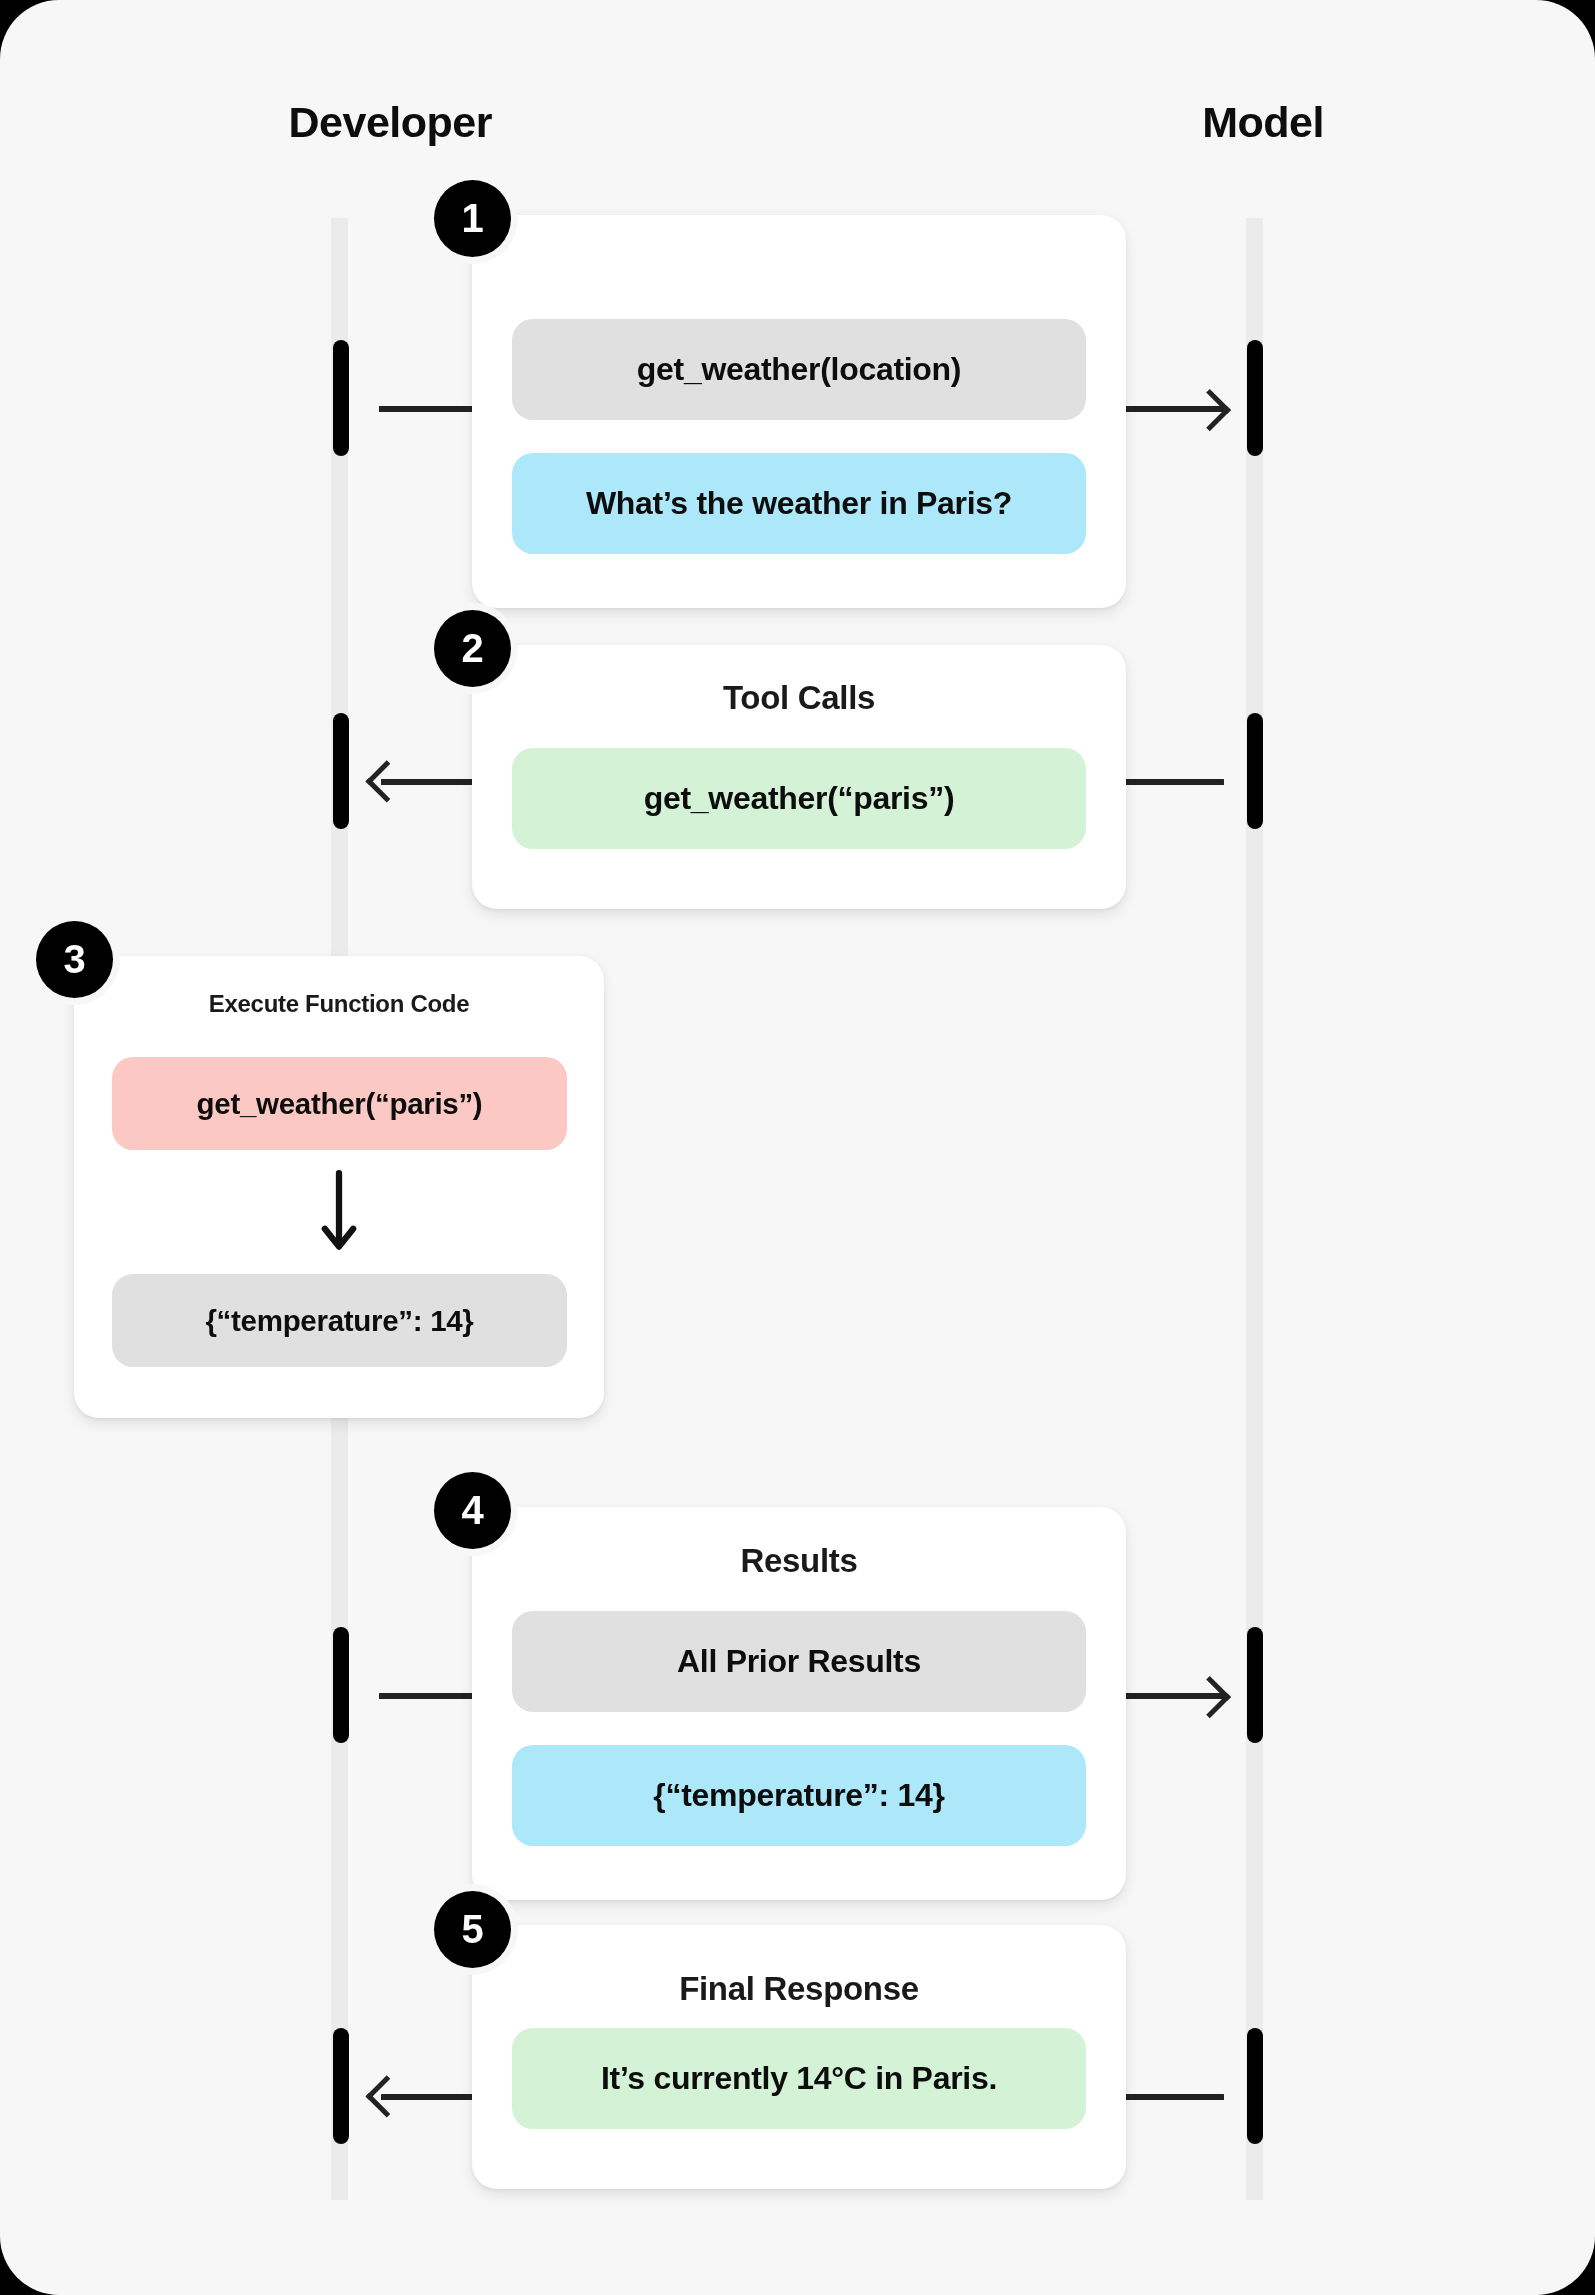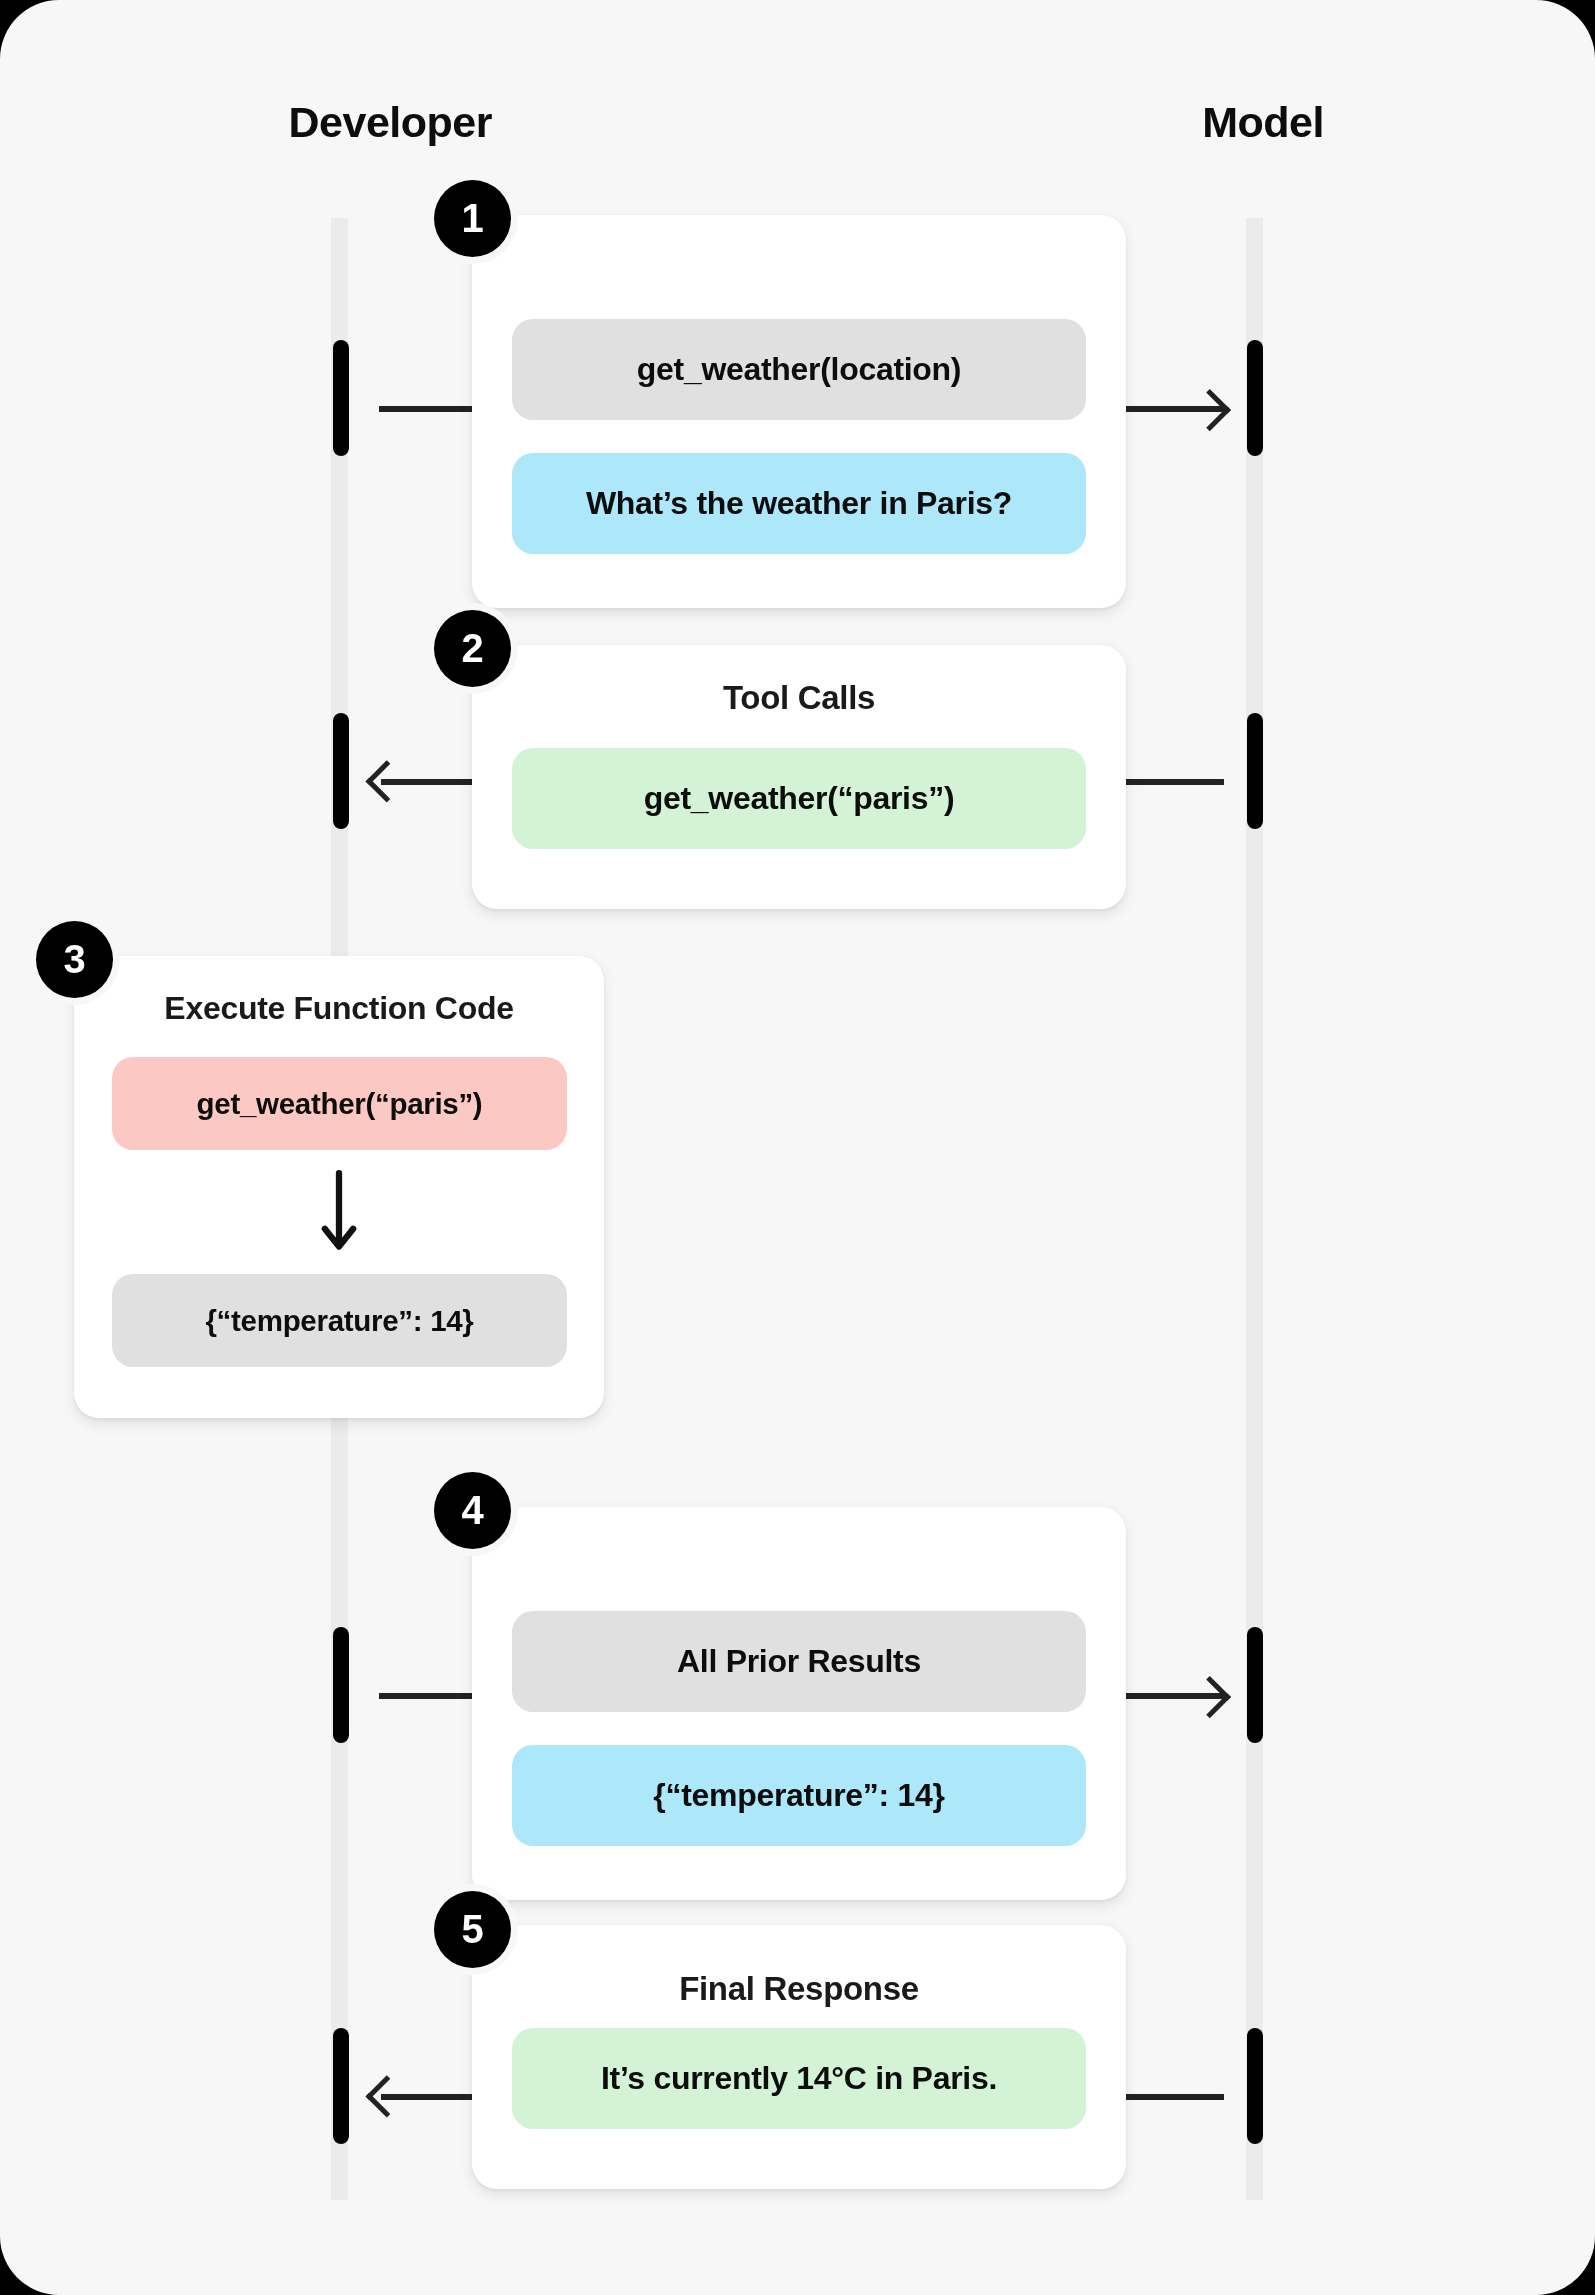--- a/index.html
+++ b/index.html
@@ -126,21 +126,21 @@
   #badge-1 { left: 434px; top: 180px; }
 
   
   #card-2 { left: 472px; top: 645px; width: 654px; height: 264px; }
   #card-2 .card-title { position: absolute; left: 0; top: 34px; width: 100%; }
   #card-2 .p1 { position: absolute; left: 40px; top: 103px; width: 574px; height: 101px; }
   #badge-2 { left: 434px; top: 610px; }
 
   
   #card-3 { left: 74px; top: 956px; width: 530px; height: 462px; }
-  #card-3 .card-title { position: absolute; left: 0; top: 34px; width: 100%; font-size: 32px; }
+  #card-3 .card-title { position: absolute; left: 0; top: 34px; width: 100%; font-size: 24px; }
   #card-3 .p1 { position: absolute; left: 38px; top: 101px; width: 455px; height: 93px; font-size: 29.5px; }
   #card-3 .p2 { position: absolute; left: 38px; top: 318px; width: 455px; height: 93px; font-size: 29.5px; }
   #card-3 .downarrow {
     position: absolute;
     left: 50%;
     top: 214px;
     transform: translateX(-50%);
     width: 37px;
     height: 84px;
   }
@@ -204,20 +204,21 @@
   </div>
   <div id="badge-3" class="badge">3</div>
 
   <div class="activation" style="left:333px; top:1627px; height:116px;"></div>
   <div class="activation" style="left:1247px; top:1627px; height:116px;"></div>
   <div class="connector" style="left:379px; top:1693px; width:95px;"></div>
   <div class="connector" style="left:1125px; top:1693px; width:99px;"></div>
   <div class="arrowhead right" style="left:1195px; top:1682px;"></div>
 
   <div id="card-4" class="card">
+    <div class="card-title">Results</div>
     <div class="pill pill-grey p1">All Prior Results</div>
     <div class="pill pill-blue p2">{“temperature”: 14}</div>
   </div>
   <div id="badge-4" class="badge">4</div>
 
   <div class="activation" style="left:333px; top:2028px; height:116px;"></div>
   <div class="activation" style="left:1247px; top:2028px; height:116px;"></div>
   <div class="connector" style="left:381px; top:2094px; width:93px;"></div>
   <div class="connector" style="left:1125px; top:2094px; width:99px;"></div>
   <div class="arrowhead left" style="left:372px; top:2082px;"></div>

